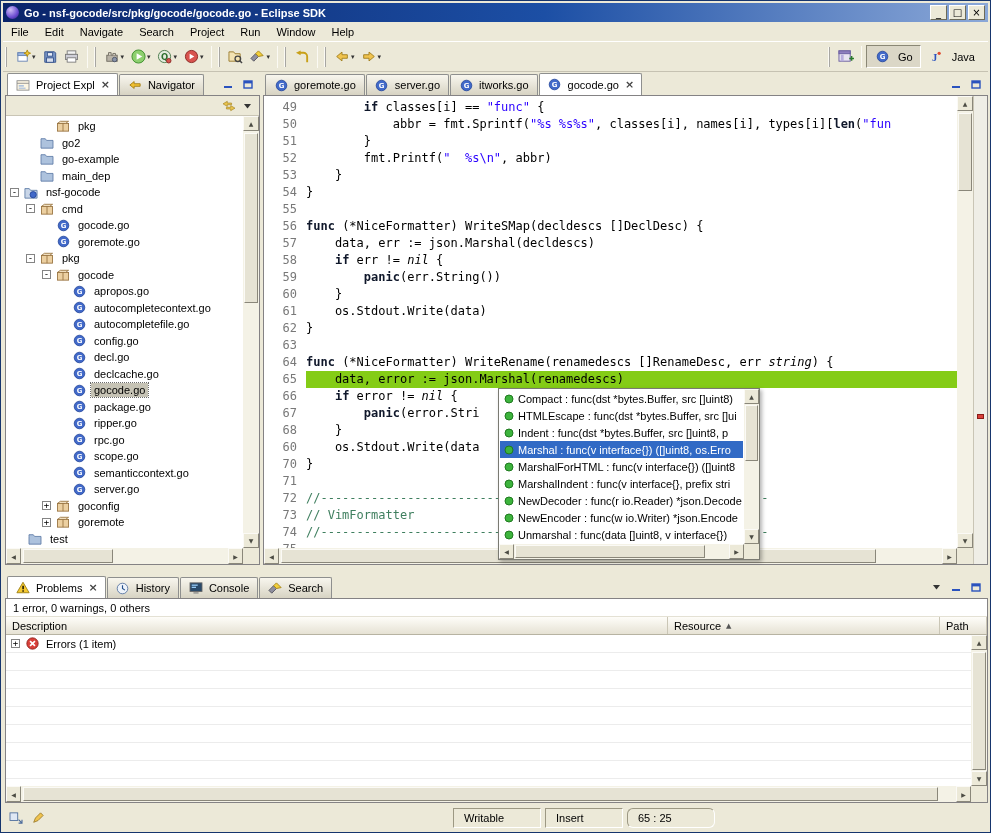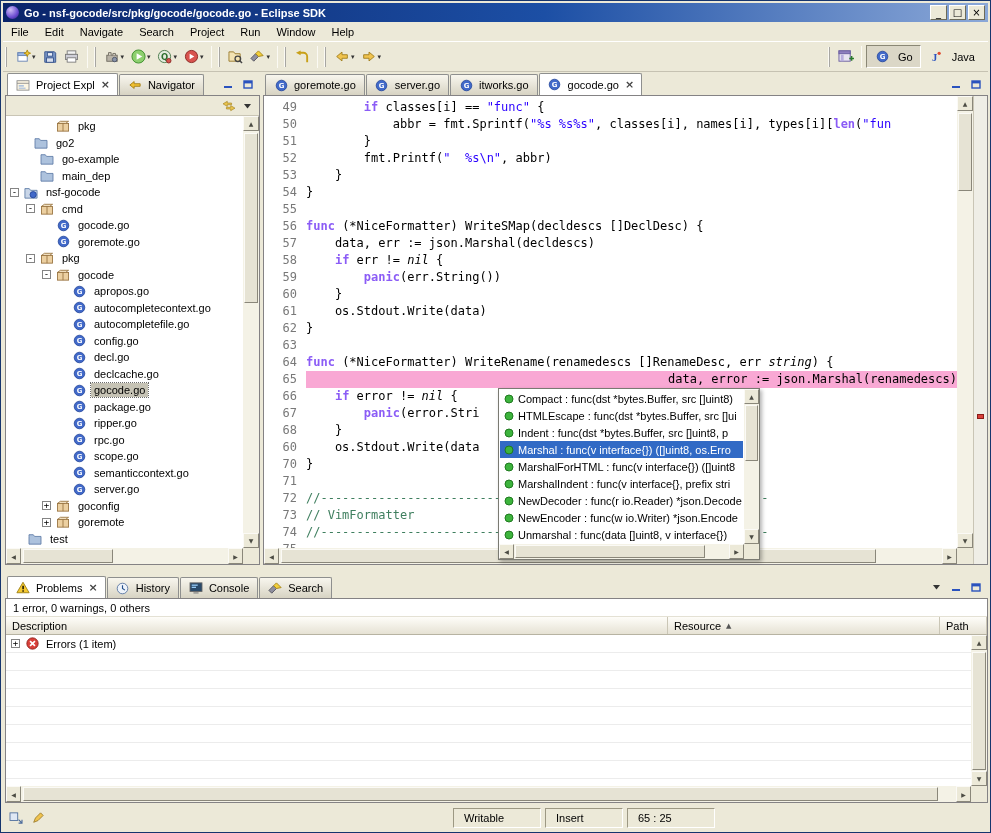--- a/index.html
+++ b/index.html
@@ -45,22 +45,22 @@
 .trow .lbl{padding:1px 3px;}
 .trow.selected .lbl{background:#c6c3b5;outline:1px dotted #6b6b6b;}
 .expander{width:9px;height:9px;border:1px solid #848484;background:#fff;font-size:9px;line-height:7px;text-align:center;margin-right:4px;flex:none;font-family:"DejaVu Sans Mono",monospace;}
 .expspace{width:13px;flex:none;}
 
 #editor{position:absolute;left:262px;top:71px;width:725px;height:493px;}
 #code{position:absolute;left:0;right:30px;top:0;bottom:16px;overflow:hidden;background:#fff;padding-top:3px;}
 .code-line{display:flex;height:17px;}
 .ln{flex:none;width:42px;padding-right:9px;text-align:right;color:#787878;font:12px/17px "DejaVu Sans Mono",monospace;}
 .ct{flex:1;font:12px/17px "DejaVu Sans Mono",monospace;white-space:pre;margin:0;}
-.code-line.cur .ct{background:#f9a8d4;text-align:right;}
-.tok-k{color:#8b5cf6;font-weight:bold;}
+.code-line.cur .ct{background:#84cc16;}
+.tok-k{color:#0f172a;font-weight:bold;}
 .tok-s{color:#2a00ff;}
 .tok-c{color:#3f7f5f;}
 .tok-t{color:#000000;font-style:italic;}
 #editor-vsb{position:absolute;top:0;right:14px;width:16px;bottom:16px;}
 #editor-hsb{position:absolute;left:0;right:30px;bottom:0;height:16px;}
 #overview{position:absolute;top:0;right:0;width:14px;bottom:0;background:#efeee6;border-left:1px solid #c9c5b5;}
 #ov-marker{position:absolute;right:3px;top:68%;width:7px;height:5px;background:#d8403a;border:1px solid #8a1d18;}
 
 .sb{position:absolute;background:#f4f2e6;}
 .sb .sbtn{position:absolute;background:#ece9d8;border:1px solid;border-color:#fbfaf6 #8a877a #8a877a #fbfaf6;color:#4c4c44;font-size:6px;display:flex;align-items:center;justify-content:center;font-family:"DejaVu Sans",sans-serif;}
@@ -92,21 +92,21 @@
 .erow{height:18px;border-bottom:1px solid #ececec;}
 .plabel{padding-left:2px;}
 #prob-vsb{position:absolute;top:36px;right:0;width:16px;bottom:16px;}
 #prob-hsb{position:absolute;left:0;right:16px;bottom:0;height:16px;}
 
 #statusbar{position:absolute;left:4px;top:804px;width:983px;height:26px;display:flex;align-items:center;gap:4px;padding:0 2px;}
 .scell{height:20px;border:1px solid;border-color:#9c9883 #fff #fff #9c9883;display:flex;align-items:center;padding:0 10px;white-space:nowrap;}
 #st-spacer{width:398px;}
 #st-writable{width:88px;}
 #st-insert{width:78px;}
-#st-position{width:88px;}
+#st-position{width:88px;border-radius:6px;}
 </style>
 </head>
 <body>
 
 <div id="win">
 
   <div id="titlebar">
     <span class="app-icon"></span>
     <span id="title-text">Go - nsf-gocode/src/pkg/gocode/gocode.go - Eclipse SDK</span>
     <span class="winbtn">_</span>
@@ -352,21 +352,21 @@
             <span class="expspace"></span>
             <span class="icn">
               <svg width="14" height="12" viewBox="0 0 16 14">
                 <rect x="1.5" y="4" width="13" height="9" fill="#ecd0a1" stroke="#96713d"></rect>
                 <path d="M1.5 4 L5 1.5 L14.5 1.5 L11 4 Z" fill="#f7e7c8" stroke="#96713d"></path>
                 <line x1="8" y1="4" x2="8" y2="13" stroke="#96713d"></line>
               </svg>
             </span>
             <span class="lbl">pkg</span>
           </div>
-          <div class="trow" style="padding-left: 14px;">
+          <div class="trow" style="padding-left: 20px;">
             <span class="expspace"></span>
             <span class="icn">
               <svg width="14" height="12" viewBox="0 0 16 14">
                 <path d="M1 4 L1 2 L6 2 L7.5 4 L15 4 L15 13 L1 13 Z" fill="#adc2dd" stroke="#5d7ba6"></path>
               </svg>
             </span>
             <span class="lbl">go2</span>
           </div>
           <div class="trow" style="padding-left: 20px;">
             <span class="expspace"></span>

